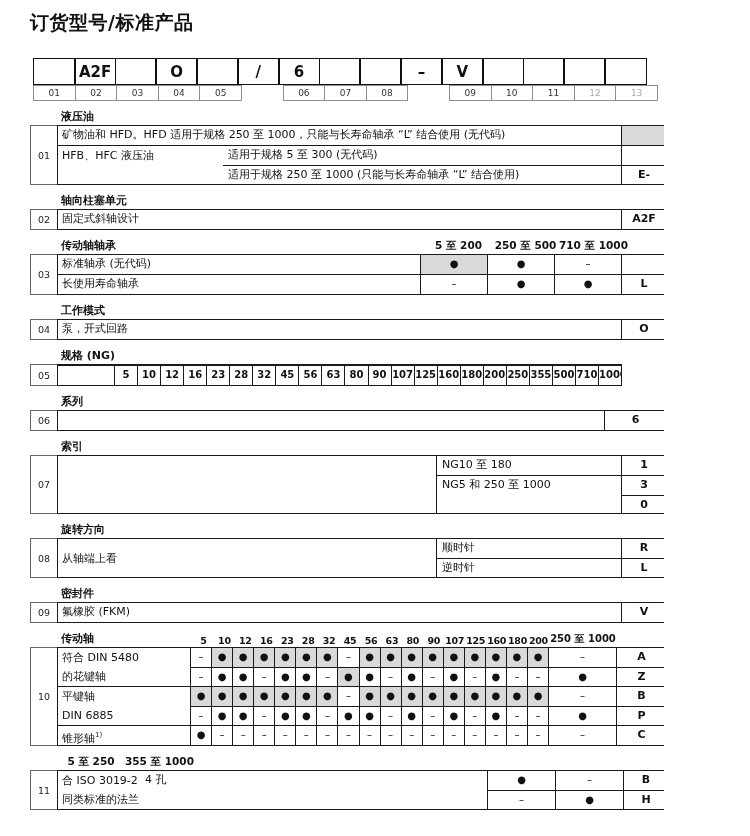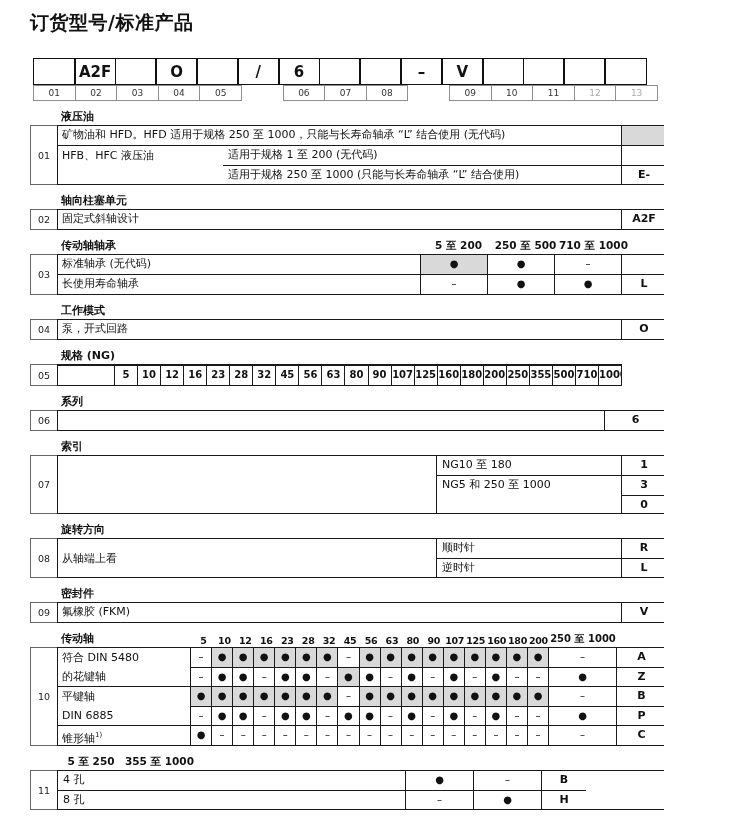--- a/index.html
+++ b/index.html
@@ -134,21 +134,21 @@
     <div class="twrap">
       <div class="numbox">01</div>
       <div class="tbl">
         <div class="row">
           <div class="cell fx">矿物油和 HFD。HFD 适用于规格 250 至 1000，只能与长寿命轴承 “L” 结合使用 (无代码)</div>
           <div class="codecell shade"></div>
         </div>
         <div class="blk bt" style="height:38px;">
           <div class="lab" style="flex:0 0 165px;">HFB、HFC 液压油</div>
           <div class="midcol">
-            <div class="r">适用于规格 1 至 200 (无代码)</div>
+            <div class="r">适用于规格 5 至 300 (无代码)</div>
             <div class="r bt">适用于规格 250 至 1000 (只能与长寿命轴承 “L” 结合使用)</div>
           </div>
           <div class="codecol">
             <div class="r"></div>
             <div class="r bt">E-</div>
           </div>
         </div>
       </div>
     </div>
   </div>
@@ -512,23 +512,26 @@
     <div class="sec-h">
       <span class="sp"></span>
       <span class="hc" style="flex:0 0 68px;">5 至 250</span>
       <span class="hc" style="flex:0 0 68px;">355 至 1000</span>
       <span class="hsp45"></span>
     </div>
     <div class="twrap">
       <div class="numbox">11</div>
       <div class="tbl">
         <div class="blk" style="height:38px;">
+          <div class="lab11">
+            <div>合 ISO 3019-2</div>
+            <div>同类标准的法兰</div>
+          </div>
           <div class="subcol">
             <div class="r">4 孔</div>
-            <div class="r bt">8 孔</div>
           </div>
           <div class="dcol">
             <div class="r">●</div>
             <div class="r bt">–</div>
           </div>
           <div class="dcol">
             <div class="r">–</div>
             <div class="r bt">●</div>
           </div>
           <div class="codecol">

